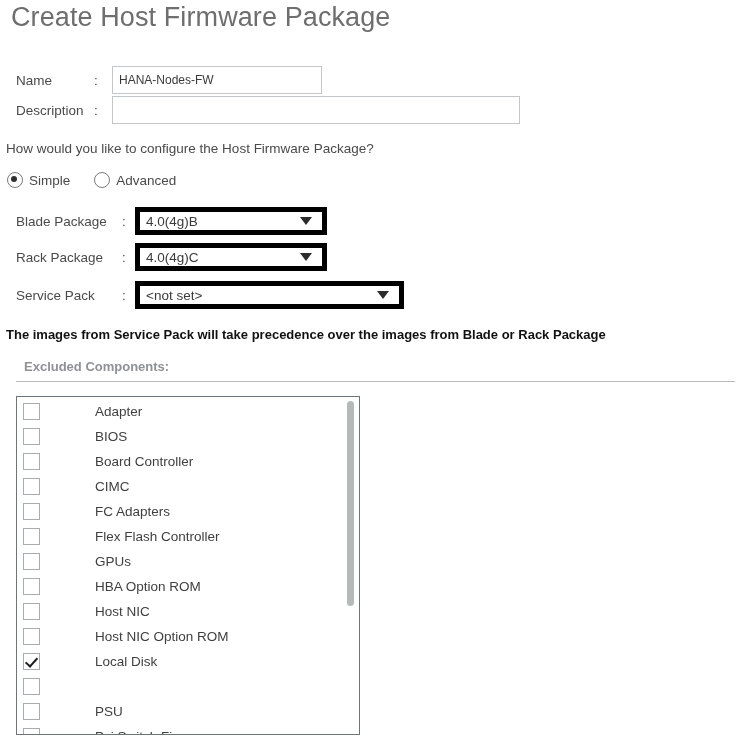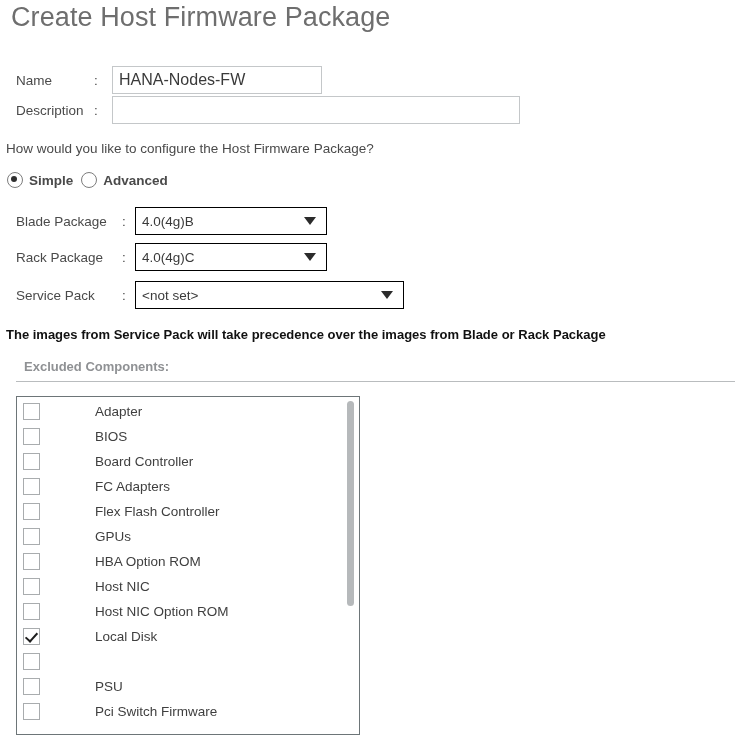--- a/index.html
+++ b/index.html
@@ -46,21 +46,21 @@
     color: #4a4a4a;
     white-space: nowrap;
   }
 
   .txt-input {
     box-sizing: border-box;
     border: 1px solid #c4c7c9;
     background: #ffffff;
     height: 28px;
     font-family: "Liberation Sans", sans-serif;
-    font-size: 16px;
+    font-size: 12px;
     color: #3a3a3a;
     padding: 0 6px;
     outline: none;
     border-radius: 0;
   }
   .txt-input::placeholder { color: #b0b0b0; }
 
   
   #row-name       { left: 16px;  top: 66px; }
   #row-name .field-label  { width: 78px; }
@@ -83,22 +83,21 @@
     white-space: nowrap;
   }
 
   
   .radio-group {
     position: absolute;
     left: 7px;
     top: 172px;
     display: flex;
     align-items: center;
-    gap: 8px;
-    font-weight: bold;
+    gap: 24px;
   }
   .radio-opt {
     display: flex;
     align-items: center;
     gap: 6px;
     cursor: pointer;
   }
   .radio-mark {
     width: 14px;
     height: 14px;
@@ -127,21 +126,21 @@
     position: absolute;
     display: flex;
     align-items: center;
     height: 28px;
   }
   .sel-row .field-label { width: 106px; }
   .sel-row .field-colon { width: 13px; }
 
   .fake-select {
     box-sizing: border-box;
-    border: 1px solid #000000;
+    border: 5px solid #000000;
     background: #ffffff;
     height: 28px;
     display: flex;
     align-items: center;
     position: relative;
     cursor: pointer;
   }
   .fake-select .sel-value {
     font-size: 13.5px;
     color: #3a3a3a;
@@ -337,20 +336,24 @@
       <div class="list-item">
         <span class="cbox"></span>
         <span class="item-label">BIOS</span>
       </div>
       <div class="list-item">
         <span class="cbox"></span>
         <span class="item-label">Board Controller</span>
       </div>
       <div class="list-item">
         <span class="cbox"></span>
+        <span class="item-label">CIMC</span>
+      </div>
+      <div class="list-item">
+        <span class="cbox"></span>
         <span class="item-label">FC Adapters</span>
       </div>
       <div class="list-item">
         <span class="cbox"></span>
         <span class="item-label">Flex Flash Controller</span>
       </div>
       <div class="list-item">
         <span class="cbox"></span>
         <span class="item-label">GPUs</span>
       </div>

